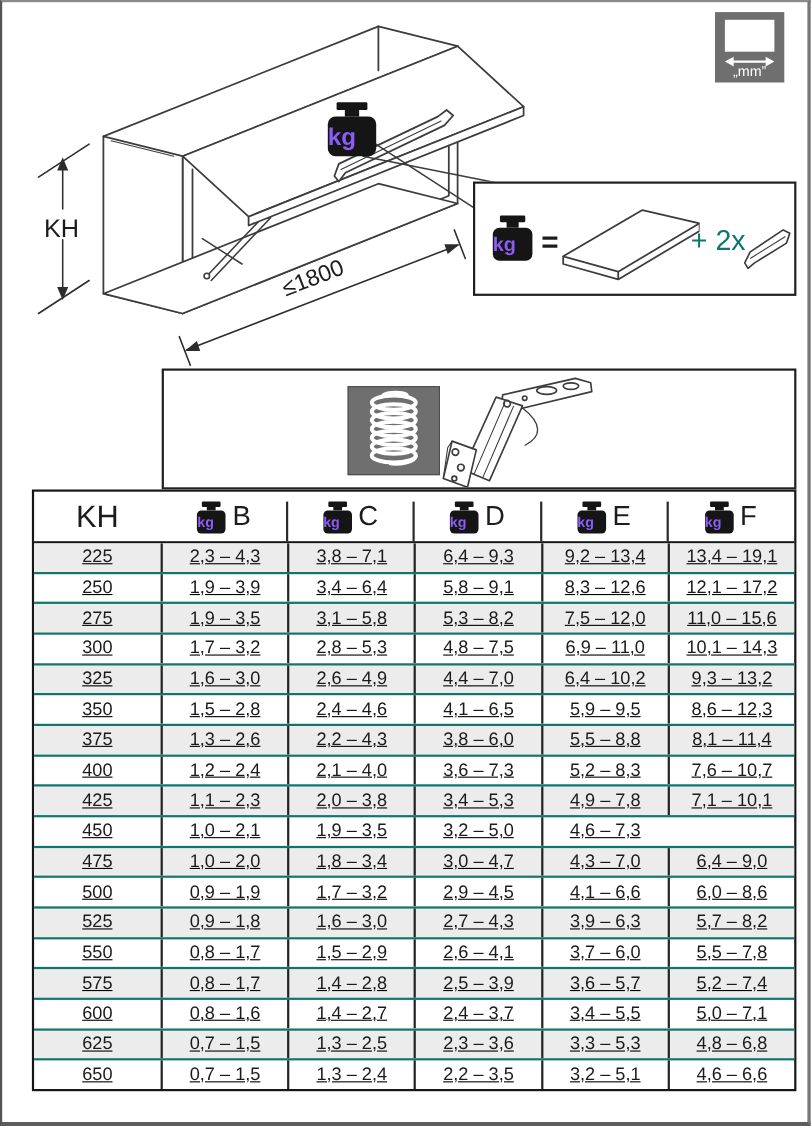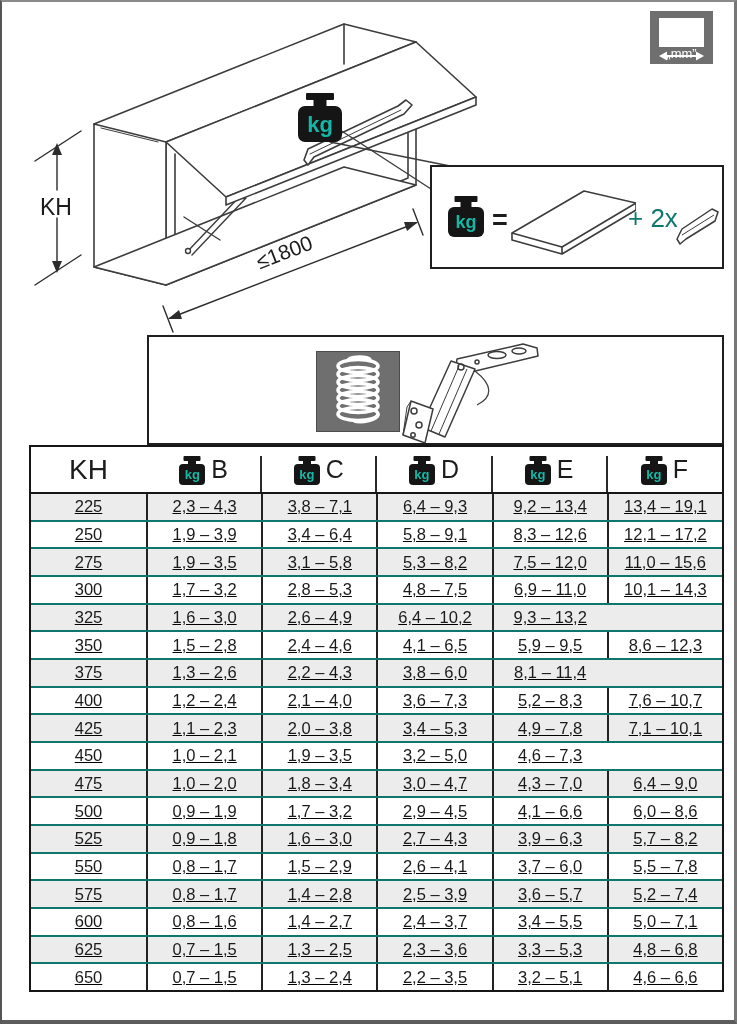--- a/index.html
+++ b/index.html
@@ -6,35 +6,35 @@
   body { background:#fff; font-family:"Liberation Sans", sans-serif; }
   .page {
     position:relative; width:737px; height:1024px; background:#fff;
     border-top:2px solid #8a8a8a; border-left:2px solid #555;
     border-right:3px solid #777; border-bottom:4px solid #5c5c5c;
     overflow:hidden;
   }
   svg text { font-family:"Liberation Sans", sans-serif; fill:#1c1c1c; }
 
   
-  .kg { position:relative; display:inline-block; background:#151515; color:#14b8a6;
-        font-weight:bold; text-align:center; }
+  .kg { position:relative; display:inline-block; background:#151515; color:#8b5cf6;
+        font-weight:bold; text-align:left; }
   .kg::before, .kg::after { content:''; position:absolute; left:50%; transform:translateX(-50%); background:#151515; }
   .kg-sm { width:26px; height:21px; border-radius:4px; font-size:13px; line-height:22px; margin-top:9px; }
   .kg-sm::before { top:-4px; width:8px; height:4px; }
   .kg-sm::after  { top:-8px; width:17px; height:5px; border-radius:1px; }
   .kg-md { width:36px; height:30px; border-radius:6px; font-size:18px; line-height:31px; }
   .kg-md::before { top:-6px; width:11px; height:6px; }
   .kg-md::after  { top:-11px; width:23px; height:6px; border-radius:1px; }
   .kg-lg { width:44px; height:36px; border-radius:7px; font-size:22px; line-height:37px; }
   .kg-lg::before { top:-7px; width:13px; height:7px; }
   .kg-lg::after  { top:-13px; width:28px; height:7px; border-radius:1px; }
 
   
-  .unit-badge { position:absolute; left:648px; top:9px; width:63px; height:53px; background:#6f6f6f; }
+  .unit-badge { position:absolute; left:648px; top:9px; width:63px; height:64px; background:#6f6f6f; }
   .unit-badge .rect { position:absolute; left:9px; top:7px; width:45px; height:29px; background:#fff; }
   .unit-badge .arrow { position:absolute; left:9px; top:39px; width:45px; height:12px; }
   .unit-badge .lbl { position:absolute; left:0; right:0; bottom:3px; text-align:center;
                      color:#fff; font-size:13px; }
 
   
   .eq-box { position:absolute; left:428px; top:163px; width:294px; height:104px;
             border:2px solid #1f1f1f; background:#fff; }
   .eq-box .kg { position:absolute; left:16px; top:40px; }
   .eq-eq  { position:absolute; left:60px; top:38px; font-size:27px; font-weight:bold; color:#1c1c1c; }
@@ -253,36 +253,38 @@
           <div class="td">1,7 – 3,2</div>
           <div class="td">2,8 – 5,3</div>
           <div class="td">4,8 – 7,5</div>
           <div class="td">6,9 – 11,0</div>
           <div class="td">10,1 – 14,3</div>
         </div>
         <div class="tr">
           <div class="td td-kh">325</div>
           <div class="td">1,6 – 3,0</div>
           <div class="td">2,6 – 4,9</div>
+          <div class="td">4,4 – 7,0</div>
           <div class="td">6,4 – 10,2</div>
           <div class="td">9,3 – 13,2</div>
         </div>
         <div class="tr">
           <div class="td td-kh">350</div>
           <div class="td">1,5 – 2,8</div>
           <div class="td">2,4 – 4,6</div>
           <div class="td">4,1 – 6,5</div>
           <div class="td">5,9 – 9,5</div>
           <div class="td">8,6 – 12,3</div>
         </div>
         <div class="tr">
           <div class="td td-kh">375</div>
           <div class="td">1,3 – 2,6</div>
           <div class="td">2,2 – 4,3</div>
           <div class="td">3,8 – 6,0</div>
+          <div class="td">5,5 – 8,8</div>
           <div class="td">8,1 – 11,4</div>
         </div>
         <div class="tr">
           <div class="td td-kh">400</div>
           <div class="td">1,2 – 2,4</div>
           <div class="td">2,1 – 4,0</div>
           <div class="td">3,6 – 7,3</div>
           <div class="td">5,2 – 8,3</div>
           <div class="td">7,6 – 10,7</div>
         </div>

